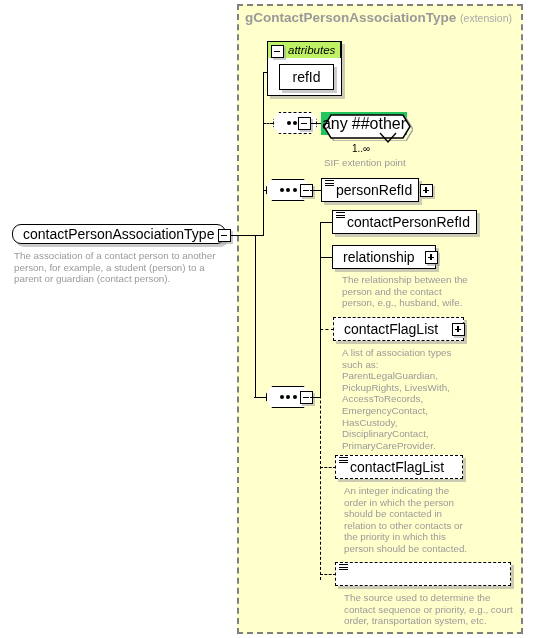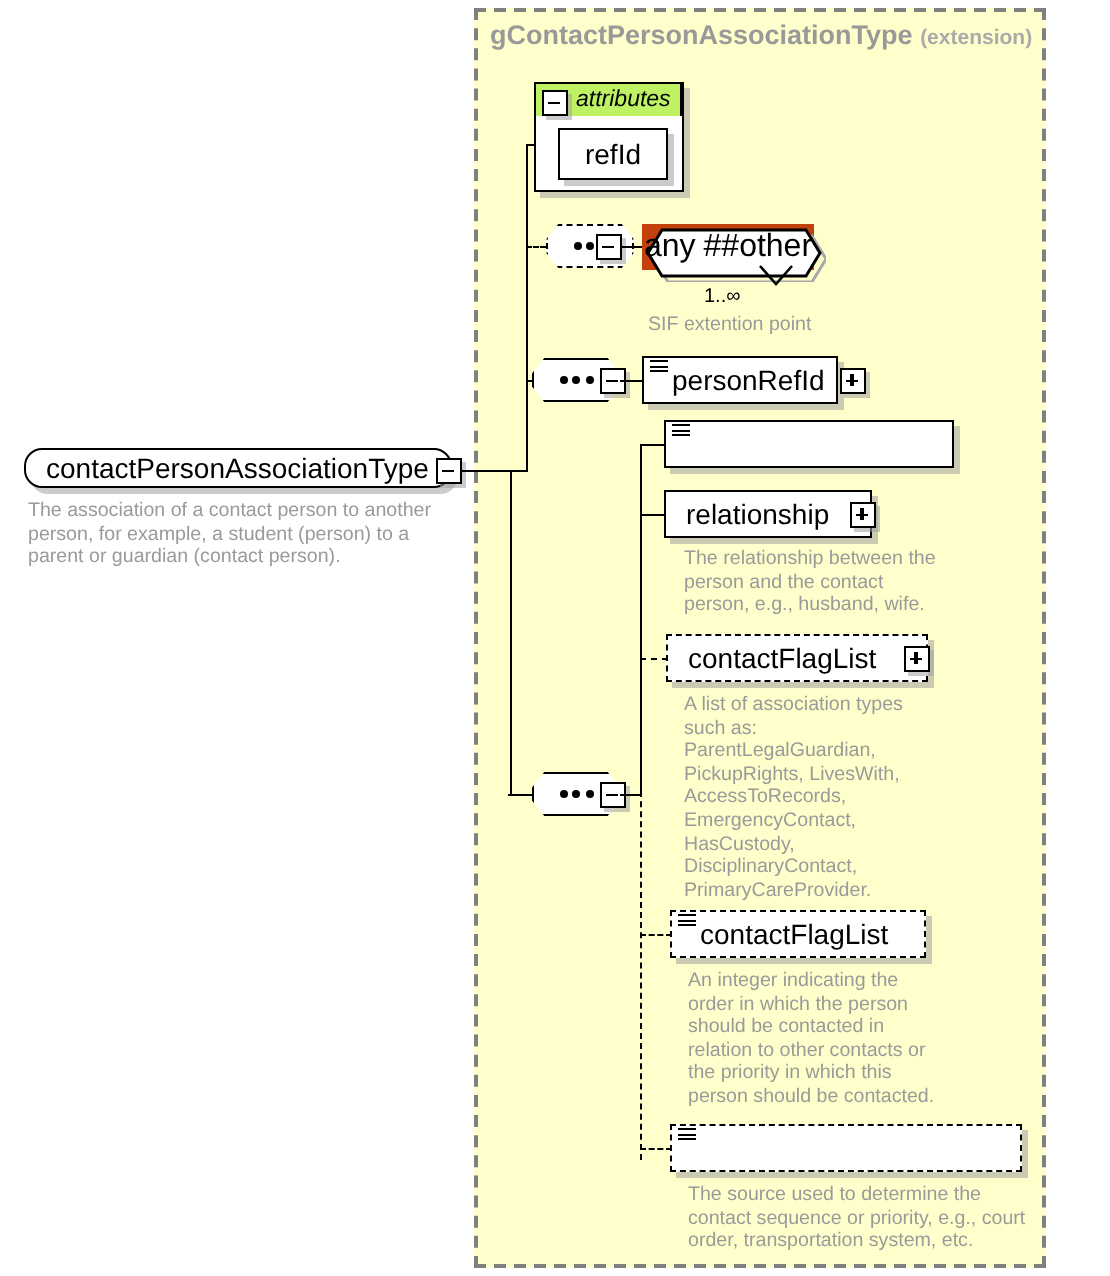--- a/index.html
+++ b/index.html
@@ -30,21 +30,21 @@
     position: absolute;
     left: 245px;
     top: 10px;
     font-size: 13.5px;
     font-weight: bold;
     color: #999999;
     white-space: nowrap;
   }
   #ext-title-suffix {
     font-size: 10.5px;
-    font-weight: bold;
+    font-weight: normal;
     color: #aaaaaa;
   }
 
   
   .node {
     position: absolute;
     background: #ffffff;
     border: 1.5px solid #000000;
     box-sizing: border-box;
     display: flex;
@@ -137,21 +137,21 @@
   }
 
   
   .node.rounded {
     border-radius: 9px;
   }
 
   
   .anybox {
     position: absolute;
-    background: #c2410c;
+    background: #22c55e;
     box-sizing: border-box;
     white-space: nowrap;
     text-align: center;
   }
 
   
   .seq {
     position: absolute;
     width: 44px;
     height: 22px;
@@ -348,20 +348,21 @@
 
 <div class="dln v" style="left:320px; top:330px; height:250px;"></div>
 
 <div class="ln h" style="left:320px; top:222px; width:13px;"></div>
 <div class="node" style="left:332px; top:210px; width:145px; height:24px; padding-left:14px;">
   <span class="eqglyph">
       <i></i>
       <i></i>
       <i></i>
     </span>
+  <span class="lbl">contactPersonRefId</span>
 </div>
 
 <div class="ln h" style="left:320px; top:257px; width:13px;"></div>
 <div class="node" style="left:332px; top:245px; width:104px; height:24px; padding-left:10px;">
   <span class="lbl">relationship</span>
 </div>
 <div class="toggle plus" style="left:425px; top:251px;"></div>
 <div class="doc" style="left:342px; top:274px; width:160px;">The relationship between the
 person and the contact
 person, e.g., husband, wife.</div>

